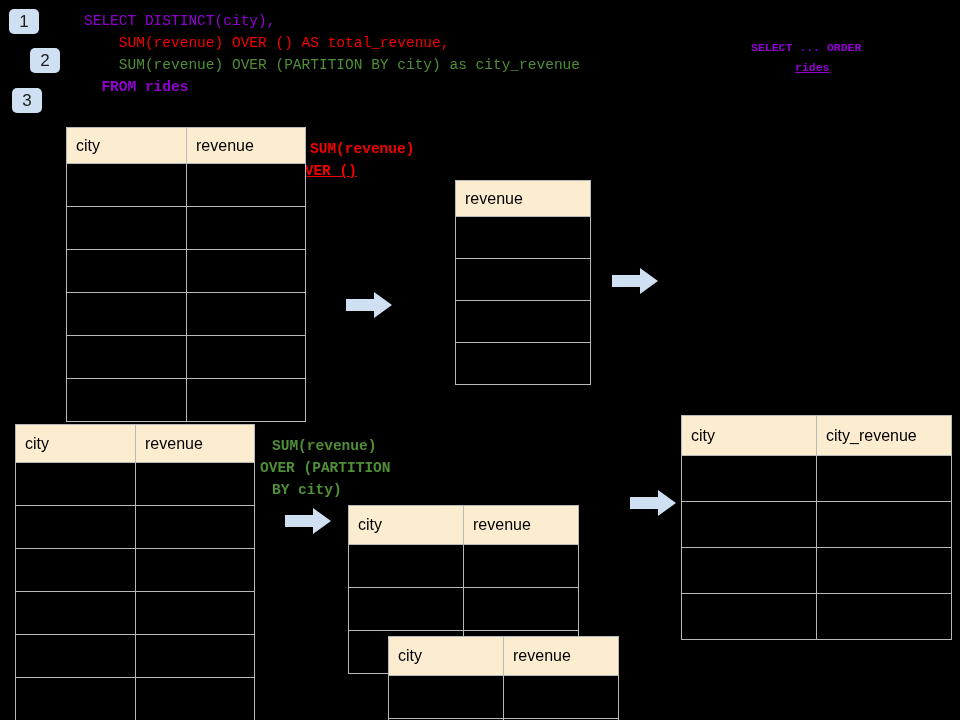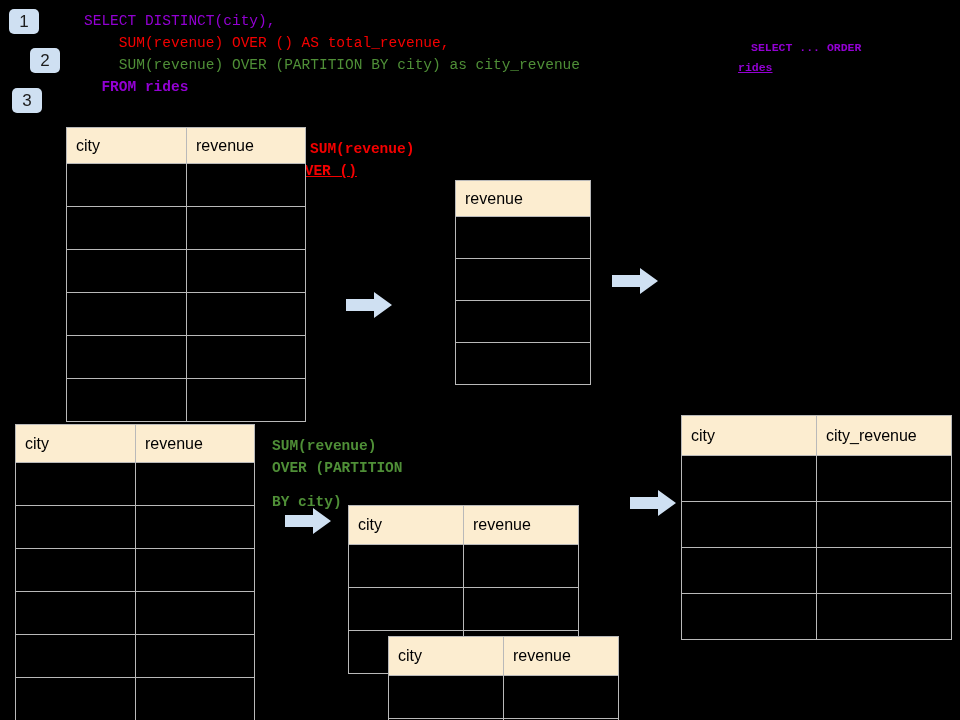--- a/index.html
+++ b/index.html
@@ -103,28 +103,28 @@
   <div class="badge" style="left:9px;  top:9px;">1</div>
   <div class="badge" style="left:30px; top:48px;">2</div>
   <div class="badge" style="left:12px; top:88px;">3</div>
 
   <div class="code purple" style="left:84px; top:11px;">SELECT DISTINCT(city),</div>
   <div class="code red" style="left:84px; top:33px;">    SUM(revenue) OVER () AS total_revenue,</div>
   <div class="code green" style="left:84px; top:55px;">    SUM(revenue) OVER (PARTITION BY city) as city_revenue</div>
   <div class="code purple" style="left:84px; top:77px;font-weight:bold;">  FROM rides</div>
 
   <div class="code-small" style="left:751px; top:38px;">SELECT ... ORDER</div>
-  <div class="code-small" style="left:738px; top:58px;text-decoration:underline;">rides</div>
+  <div class="code-small" style="left:795px; top:58px;text-decoration:underline;">rides</div>
 
   <div class="label red" style="left:310px; top:138px;">SUM(revenue)</div>
   <div class="label red" style="left:296px; top:160px;text-decoration:underline;">OVER ()</div>
 
   <div class="label green" style="left:272px; top:435px;">SUM(revenue)</div>
-  <div class="label green" style="left:272px; top:457px;">OVER (PARTITION</div>
-  <div class="label green" style="left:272px; top:479px;margin-top:12px;">BY city)</div>
+  <div class="label green" style="left:260px; top:457px;">OVER (PARTITION</div>
+  <div class="label green" style="left:272px; top:479px;">BY city)</div>
 
   <table class="tbl" id="tbl-rides-top" style="left:66px; top:127px; width:239px;">
     <colgroup>
         <col style="width:120px">
         <col style="width:119px">
       </colgroup>
     <thead>
         <tr>
       <th style="height:35px">city</th>
       <th style="height:35px">revenue</th>

